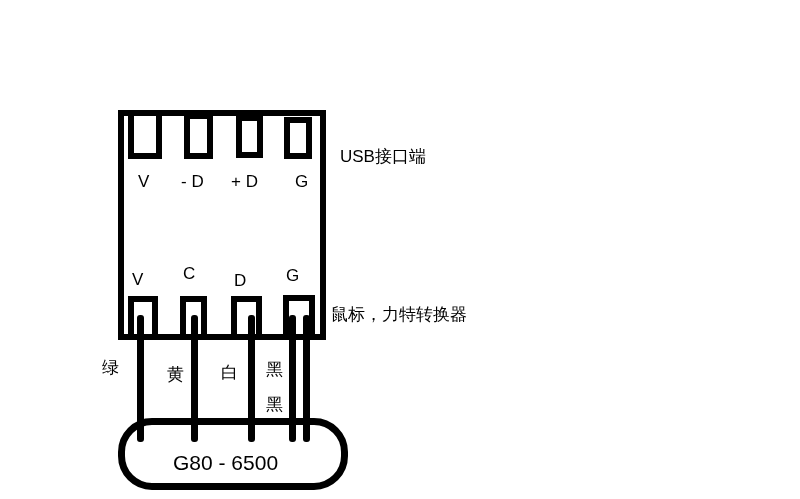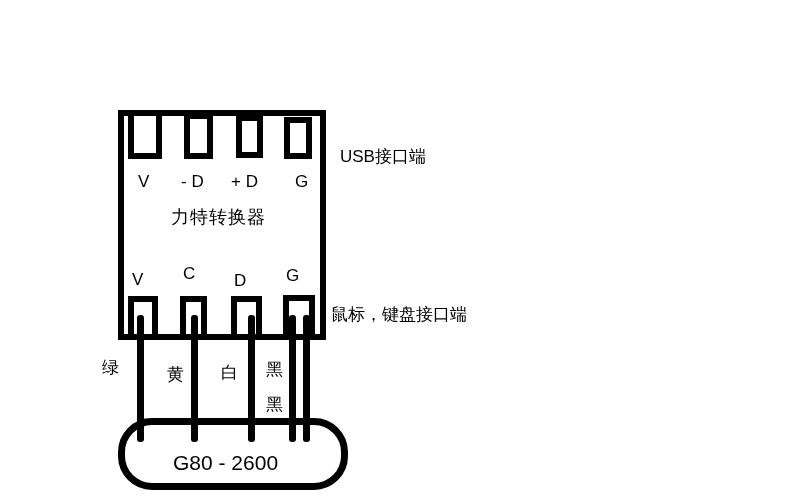--- a/index.html
+++ b/index.html
@@ -102,21 +102,20 @@
   <div class="abs pin usb-pin-1"></div>
   <div class="abs pin usb-pin-2"></div>
   <div class="abs pin usb-pin-3"></div>
   <div class="abs pin usb-pin-4"></div>
 
   <div class="abs lbl usb-lbl-1">V</div>
   <div class="abs lbl usb-lbl-2">- D</div>
   <div class="abs lbl usb-lbl-3">+ D</div>
   <div class="abs lbl usb-lbl-4">G</div>
 
-  <div class="abs lbl converter-name">力特转换器</div>
 
   <div class="abs lbl ps2-lbl-1">V</div>
   <div class="abs lbl ps2-lbl-2">C</div>
   <div class="abs lbl ps2-lbl-3">D</div>
   <div class="abs lbl ps2-lbl-4">G</div>
 
   <div class="abs pin ps2-pin-1"></div>
   <div class="abs pin ps2-pin-2"></div>
   <div class="abs pin ps2-pin-3"></div>
   <div class="abs pin ps2-pin-4"></div>
@@ -127,18 +126,18 @@
   <div class="abs wire wire-4"></div>
   <div class="abs wire wire-5"></div>
 
   <div class="abs lbl wire-lbl-1">绿</div>
   <div class="abs lbl wire-lbl-2">黄</div>
   <div class="abs lbl wire-lbl-3">白</div>
   <div class="abs lbl wire-lbl-4">黑</div>
   <div class="abs lbl wire-lbl-5">黑</div>
 
   <div class="abs device-box"></div>
-  <div class="abs lbl device-name">G80 - 2600</div>
+  <div class="abs lbl device-name">G80 - 6500</div>
 
   <div class="abs lbl side-lbl-usb">USB接口端</div>
-  <div class="abs lbl side-lbl-ps2">鼠标，键盘接口端</div>
+  <div class="abs lbl side-lbl-ps2">鼠标，力特转换器</div>
 
 </div>
 
 </body></html>

